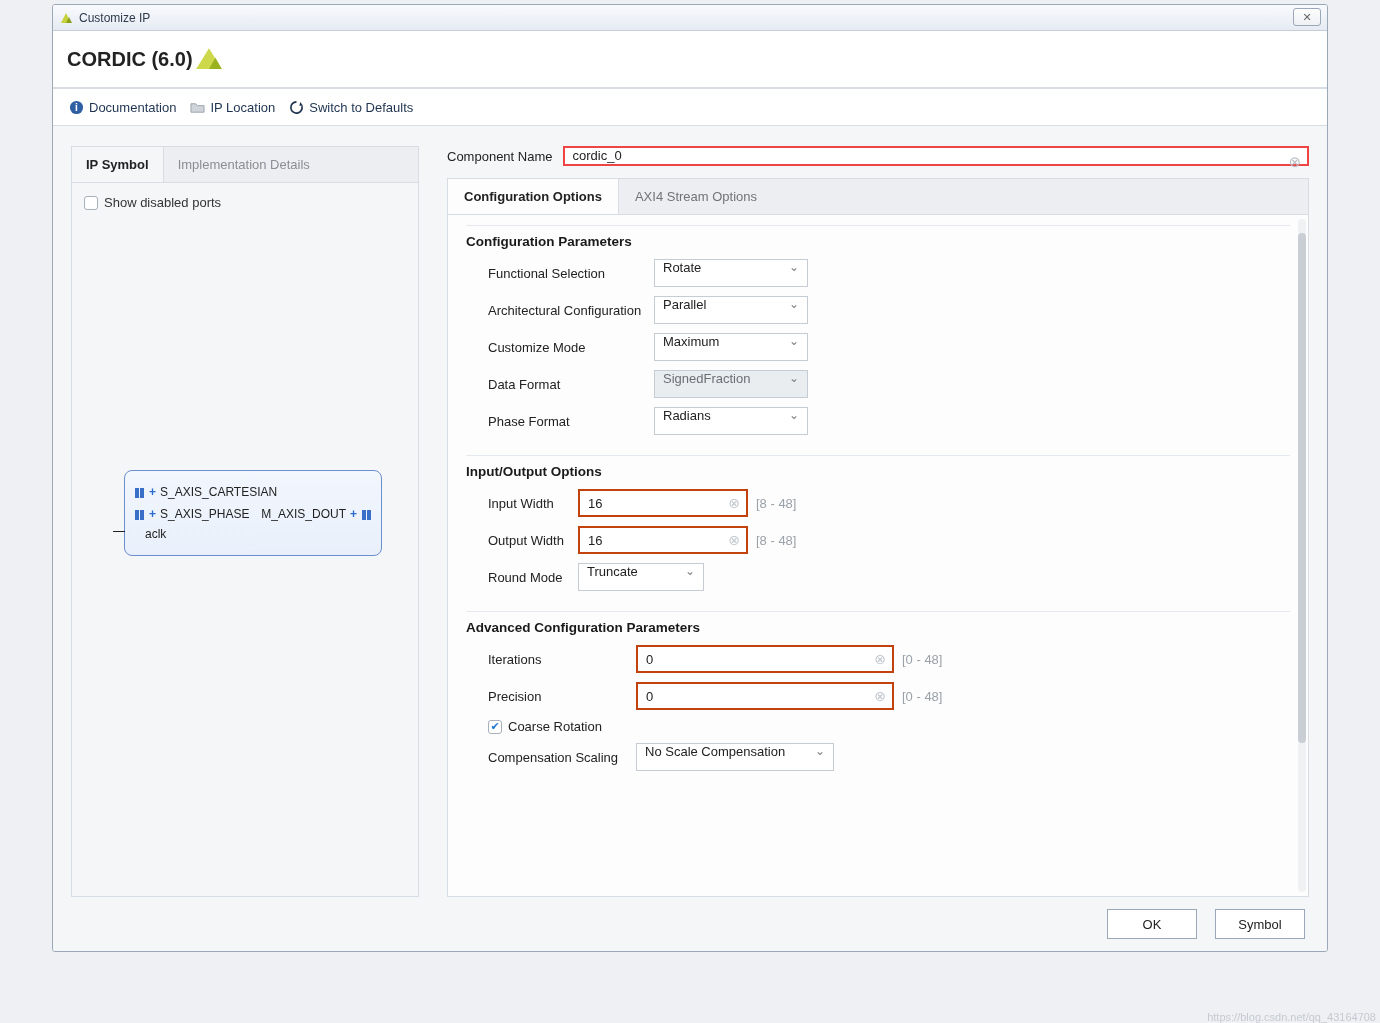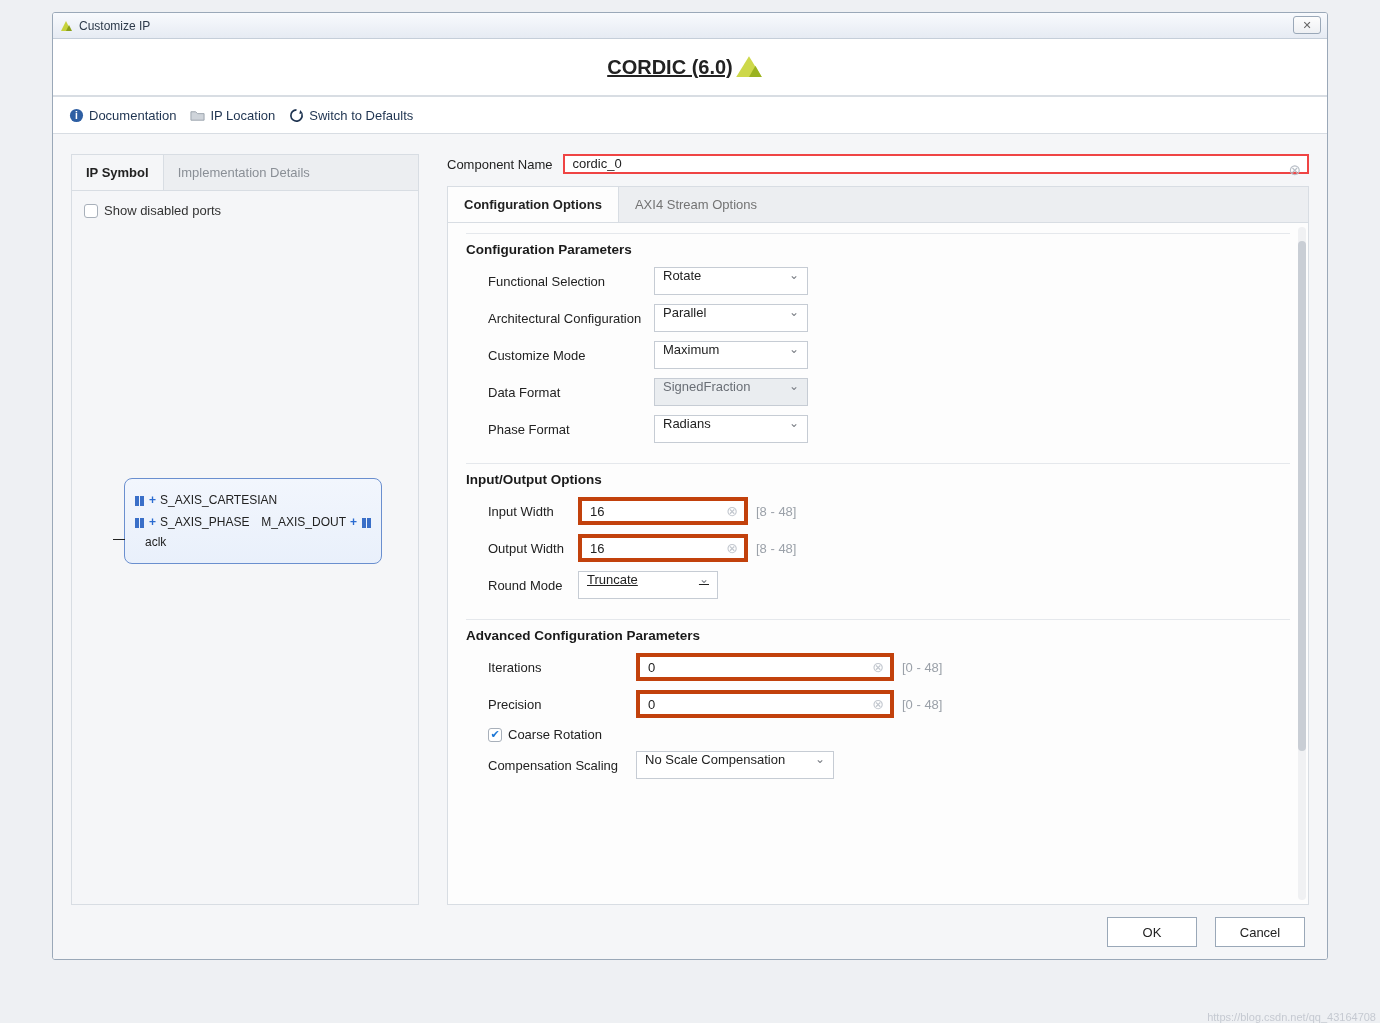--- a/index.html
+++ b/index.html
@@ -1,22 +1,22 @@
 <!DOCTYPE html>
 <html><head>
 <meta charset="utf-8">
 <style>
 * { box-sizing: border-box; margin: 0; padding: 0; font-family: Arial, Helvetica, sans-serif; }
 body { background: #eef0f3; font-size: 13px; color: #222; }
-.window { width: 1276px; height: 948px; margin: 12px auto; background: #fff; border: 1px solid #9aa8b8; border-radius: 3px; overflow: hidden; display: flex; flex-direction: column; }
+.window { width: 1276px; height: 948px; margin: 4px auto; background: #fff; border: 1px solid #9aa8b8; border-radius: 3px; overflow: hidden; display: flex; flex-direction: column; }
 .titlebar { height: 26px; background: linear-gradient(#f8fafd, #e6ebf3); border-bottom: 1px solid #c5ced9; display: flex; align-items: center; padding: 0 6px; position: relative; }
 .titlebar .logo { width: 14px; height: 14px; margin-right: 6px; }
 .titlebar .title { font-size: 12px; color: #2d3a4a; }
 .titlebar .close-btn { position: absolute; right: 6px; top: 3px; width: 28px; height: 18px; border: 1px solid #9aa8b8; border-radius: 3px; background: linear-gradient(#fdfdfd,#eef0f3); display: flex; align-items: center; justify-content: center; font-size: 11px; color: #666; cursor: pointer; }
-.header { padding: 14px 22px 14px 14px; border-bottom: 1px solid #d8dde3; display: flex; align-items: center; justify-content: center; text-decoration: underline; }
+.header { padding: 14px 22px 14px 14px; border-bottom: 1px solid #d8dde3; display: flex; align-items: center; justify-content: flex-start; }
 .header-title { font-size: 20px; font-weight: bold; color: #222; }
 .header-logo { width: 32px; height: 28px; }
 .toolbar { height: 38px; border-top: 1px solid #d8dde3; border-bottom: 1px solid #d8dde3; background: #fff; display: flex; align-items: center; padding: 0 16px; gap: 14px; }
 .tool-item { display: flex; align-items: center; gap: 5px; font-size: 13px; color: #1e3350; cursor: pointer; }
 .tool-item .ico { width: 15px; height: 15px; display: inline-flex; align-items: center; justify-content: center; }
 .body-area { flex: 1; display: flex; padding: 20px 18px 0 18px; gap: 28px; background: #f5f6f8; }
 .left-panel { width: 348px; background: #f5f6f8; border: 1px solid #d8dde3; display: flex; flex-direction: column; }
 .tabbar { display: flex; background: #eceef1; border-bottom: 1px solid #d8dde3; }
 .tab { padding: 10px 14px; font-size: 13px; color: #7b7f86; cursor: pointer; }
 .tab.active { background: #f5f6f8; font-weight: bold; color: #222; border-right: 1px solid #d8dde3; }
@@ -45,21 +45,21 @@
 .section-title { font-weight: bold; font-size: 13.5px; margin: 6px 0 10px 0; color:#1a1a1a; }
 .sec-block { border-top: 1px solid #e5e8ec; padding-top: 2px; margin-bottom: 20px; }
 .sec-block:first-child { border-top: none; }
 .form-row { display:flex; align-items:center; margin: 9px 0 9px 22px; }
 .form-label { width: 166px; font-size: 13px; color:#222; }
 .form-label-narrow { width: 90px; font-size: 13px; color:#222;}
 .form-label-mid { width: 148px; font-size:13px; color:#222;}
 .select { width: 154px; height: 28px; border:1px solid #c6ccd4; background:#fff; display:flex; align-items:flex-start; justify-content: space-between; padding: 0 8px; font-size: 13px; cursor:pointer;}
 .select.disabled { background:#eaedf0; color:#6a6f76;}
 .select .chev { color:#7b7f86; font-size:12px; }
-.numinput { width: 170px; height:28px; border:4px solid #c2410c; background:#fff; display:flex; align-items:center; justify-content: space-between; padding: 0 6px 0 8px; font-size:13px; position:relative;}
+.numinput { width: 170px; height:28px; border:2px solid #c2410c; background:#fff; display:flex; align-items:center; justify-content: space-between; padding: 0 6px 0 8px; font-size:13px; position:relative;}
 .numinput.wide { width:258px;}
 .numinput .xicon { color:#c3c8cf; font-size:14px;}
 .hint { margin-left: 8px; color:#9ba1a9; font-size: 13px;}
 .footer { height: 54px; display:flex; align-items:center; justify-content: flex-end; gap: 18px; padding: 0 22px; background: #f5f6f8; }
 .btn { width: 90px; height: 30px; border:1px solid #9aa8b8; background: #fff; font-size: 13px; color:#222; cursor:pointer; display:flex; align-items:center; justify-content:center;}
 .watermark { position: fixed; right: 4px; bottom: 0px; font-size:11px; color: rgba(120,130,145,0.35);}
 </style>
 </head>
 <body>
 
@@ -234,21 +234,21 @@
             <div class="form-row">
               <div class="form-label-narrow">Output Width</div>
               <div class="numinput">
                 <span>16</span>
                 <span class="xicon">⊗</span>
               </div>
               <span class="hint">[8 - 48]</span>
             </div>
             <div class="form-row">
               <div class="form-label-narrow">Round Mode</div>
-              <div class="select" style="width:140px;text-decoration:underline;">
+              <div class="select" style="width:126px;">
                 <span>Truncate</span>
                 <span class="chev">⌄</span>
               </div>
             </div>
           </div>
 
           <div class="sec-block">
             <div class="section-title">Advanced Configuration Parameters</div>
             <div class="form-row">
               <div class="form-label-mid">Iterations</div>
@@ -282,19 +282,19 @@
         </div>
       </div>
     </div>
   </div>
 
   <div class="footer">
     <div class="btn">
         <span>OK</span>
       </div>
     <div class="btn">
-        <span>Cancel</span>
+        <span>Symbol</span>
       </div>
   </div>
 
 </div>
 
 <div class="watermark">https://blog.csdn.net/qq_43164708</div>
 
 </body></html>

